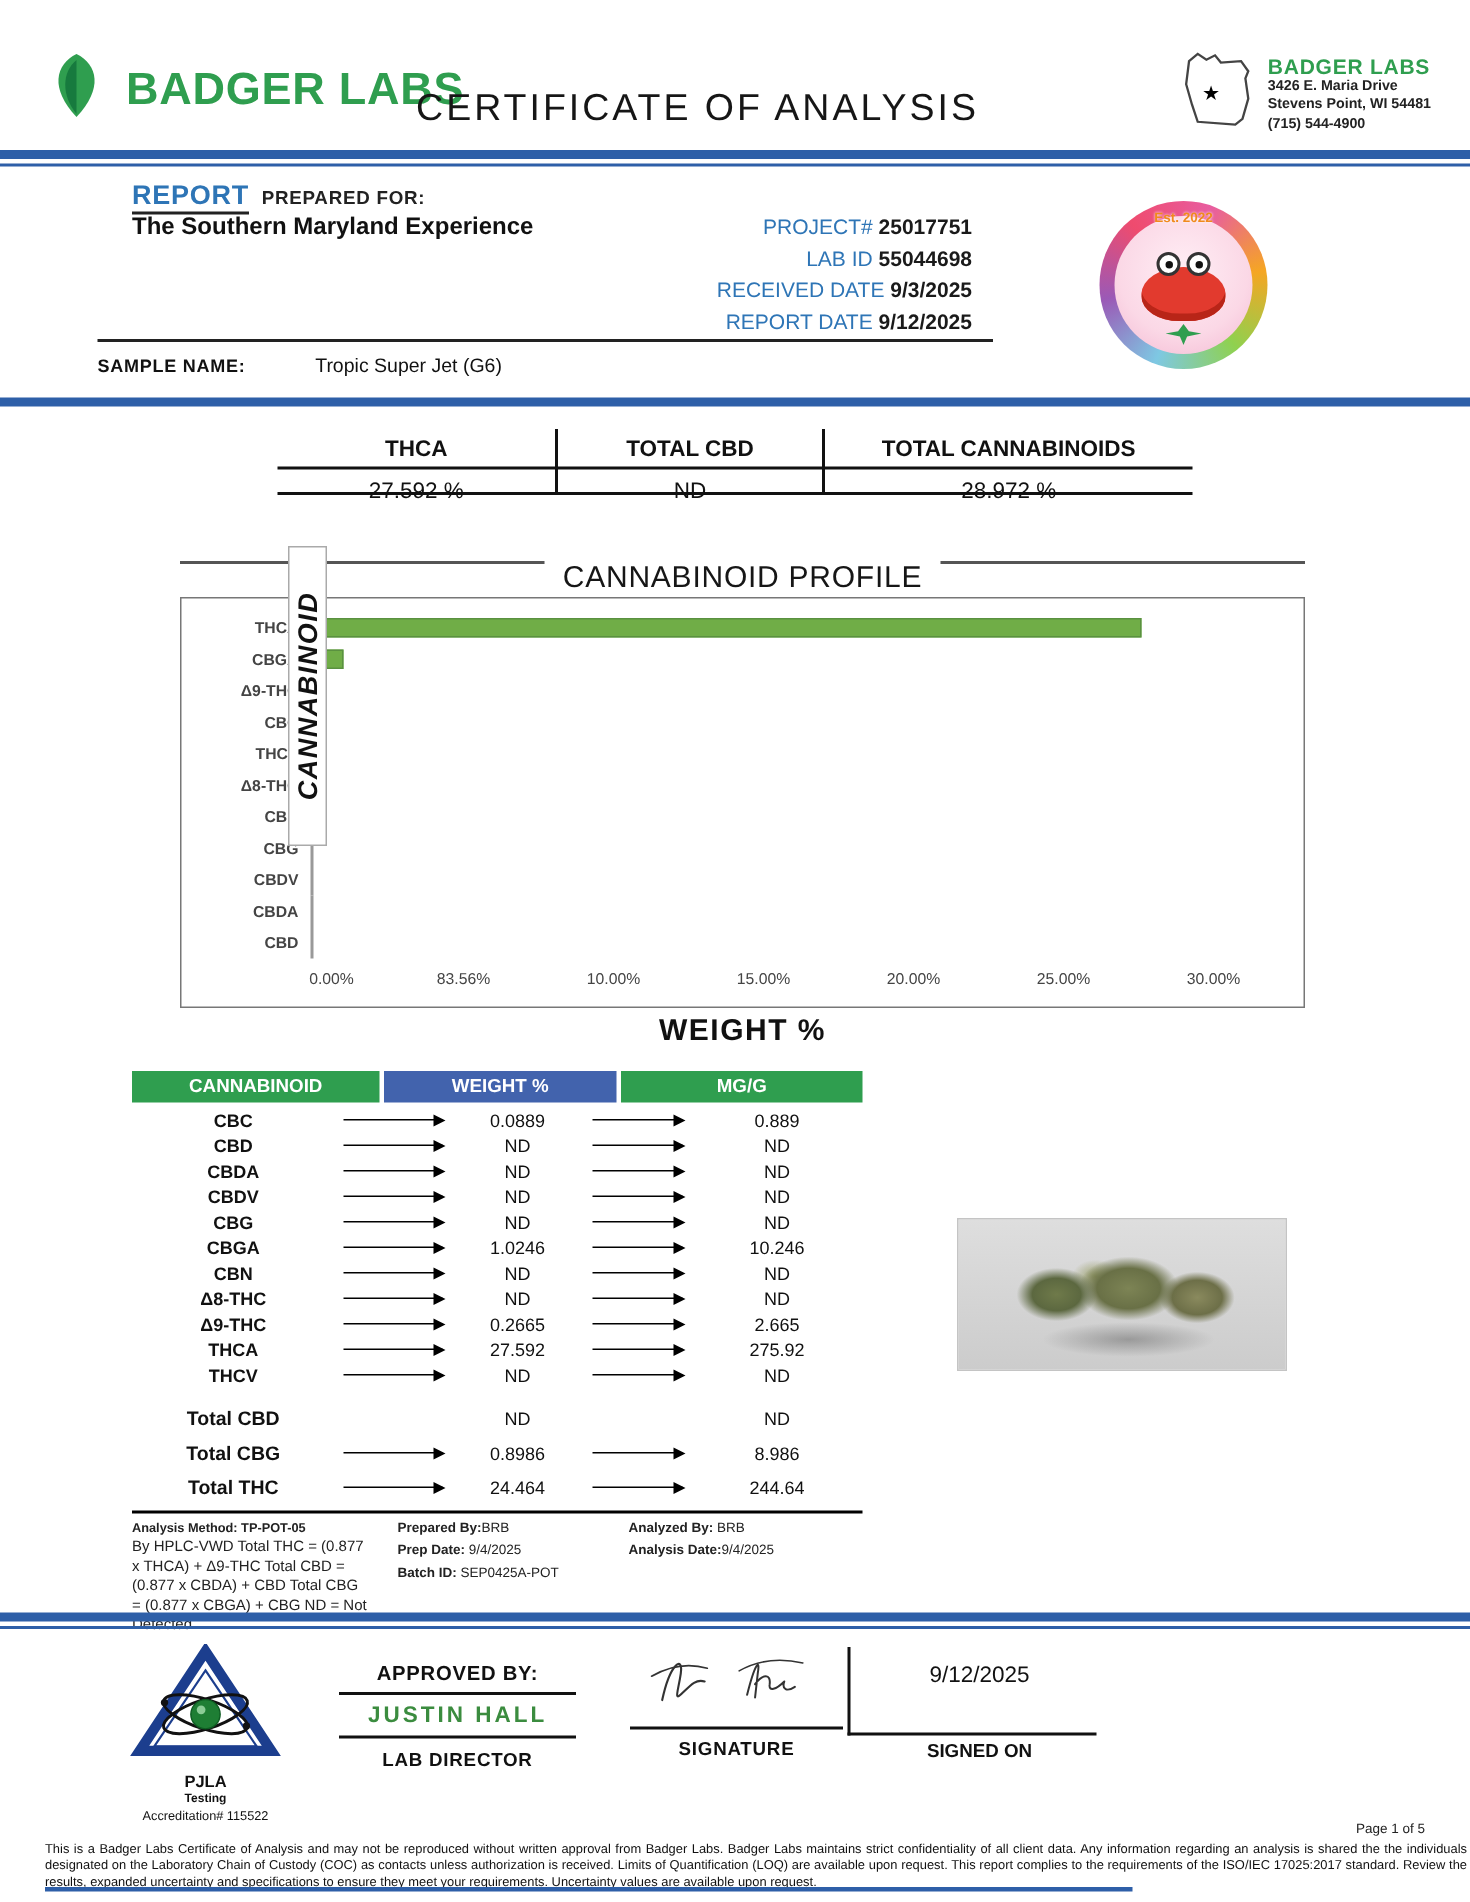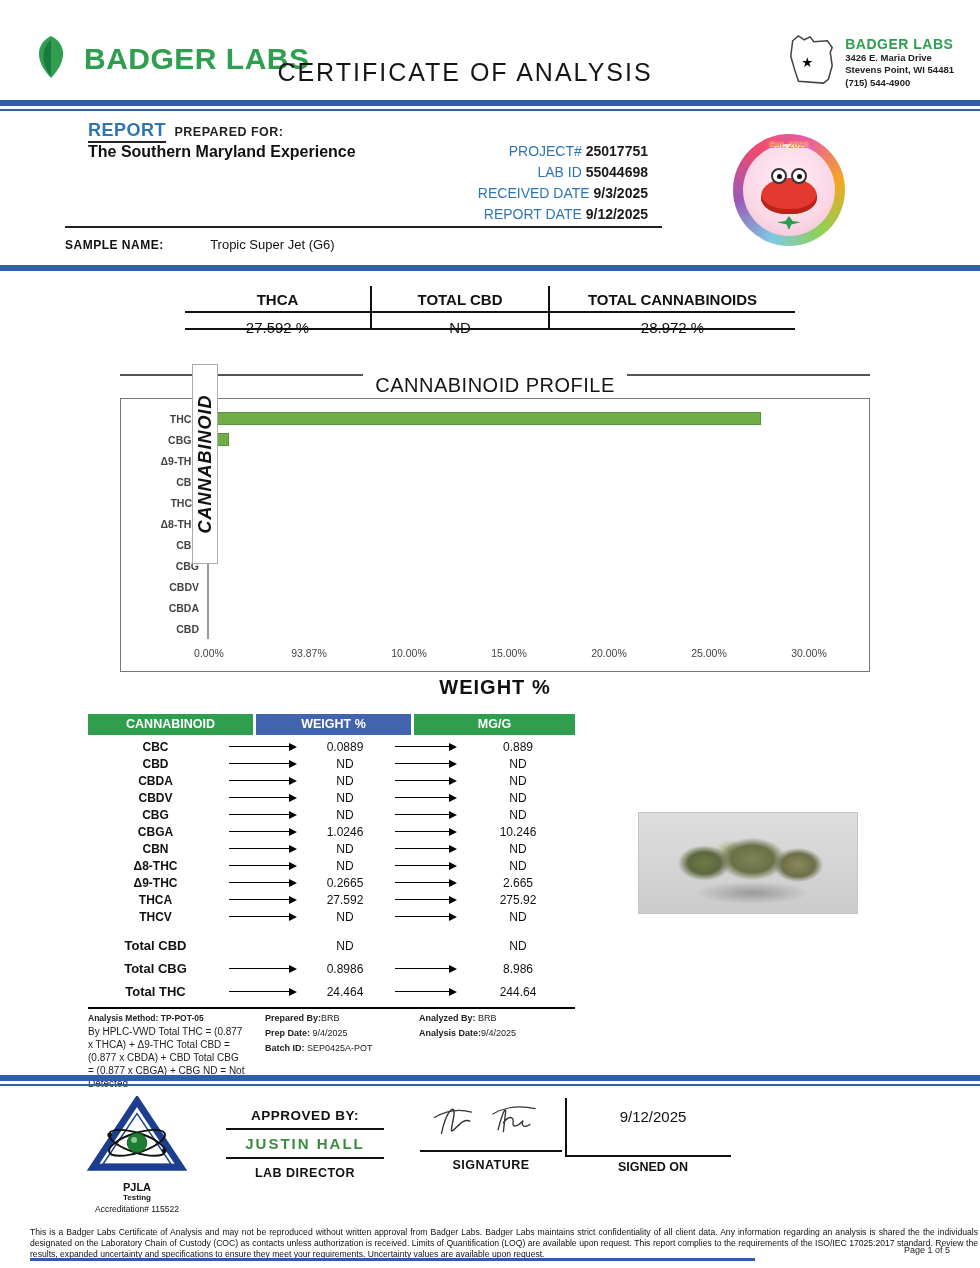--- a/index.html
+++ b/index.html
@@ -113,21 +113,21 @@
   .approver-name { font-size:15px; font-weight:bold; letter-spacing:2px; color:#3b8c3f; padding:5px 0 5px; border-bottom:2px solid #111; }
   .approver-title { font-size:12.5px; font-weight:bold; letter-spacing:.5px; padding-top:7px; }
   .sig-block { position:absolute; left:420px; top:1098px; width:142px; text-align:center; }
   .sig-line { border-top:2px solid #111; margin-top:2px; }
   .sig-label { font-size:12.5px; font-weight:bold; letter-spacing:.5px; padding-top:6px; }
   .sig-divider { position:absolute; left:565px; top:1098px; height:59px; border-left:2px solid #111; }
   .signed-block { position:absolute; left:575px; top:1108px; width:156px; text-align:center; }
   .signed-date { font-size:15px; padding-bottom:18px; }
   .signed-line { position:absolute; left:565px; top:1155px; width:166px; border-top:2px solid #111; }
   .signed-label { position:absolute; left:575px; top:1160px; width:156px; text-align:center; font-size:12.5px; font-weight:bold; }
-  .page-label { position:absolute; right:30px; top:1214px; font-size:9px; color:#222;margin-top:31px; }
+  .page-label { position:absolute; right:30px; top:1214px; font-size:9px; color:#222; }
   .disclaimer { position:absolute; left:30px; top:1227px; width:948px; font-size:8.6px; line-height:1.3; color:#111; text-align:justify; }
   .bottom-blue { position:absolute; left:30px; top:1258px; width:725px; height:3px; background:#2e5fa8; }
 </style>
 </head>
 <body>
 
 <div class="page">
 
   <div class="logo-block">
     <span>
@@ -261,22 +261,22 @@
         <div class="chart-row">
           <div class="chart-ylabel">CBDA</div>
           <div class="chart-bararea"></div>
         </div>
         <div class="chart-row">
           <div class="chart-ylabel">CBD</div>
           <div class="chart-bararea"></div>
         </div>
       </div>
     <div class="chart-xticks">
-        <span class="xtick" style="left: 0px;">0.00%</span>
-        <span class="xtick" style="left: 100px;">93.87%</span>
+        <span class="xtick" style="left: 12px;">0.00%</span>
+        <span class="xtick" style="left: 100px;">83.56%</span>
         <span class="xtick" style="left: 200px;">10.00%</span>
         <span class="xtick" style="left: 300px;">15.00%</span>
         <span class="xtick" style="left: 400px;">20.00%</span>
         <span class="xtick" style="left: 500px;">25.00%</span>
         <span class="xtick" style="left: 600px;">30.00%</span>
       </div>
     <div class="chart-ytitle">CANNABINOID</div>
   </div>
   <div class="chart-xtitle">WEIGHT %</div>
 

